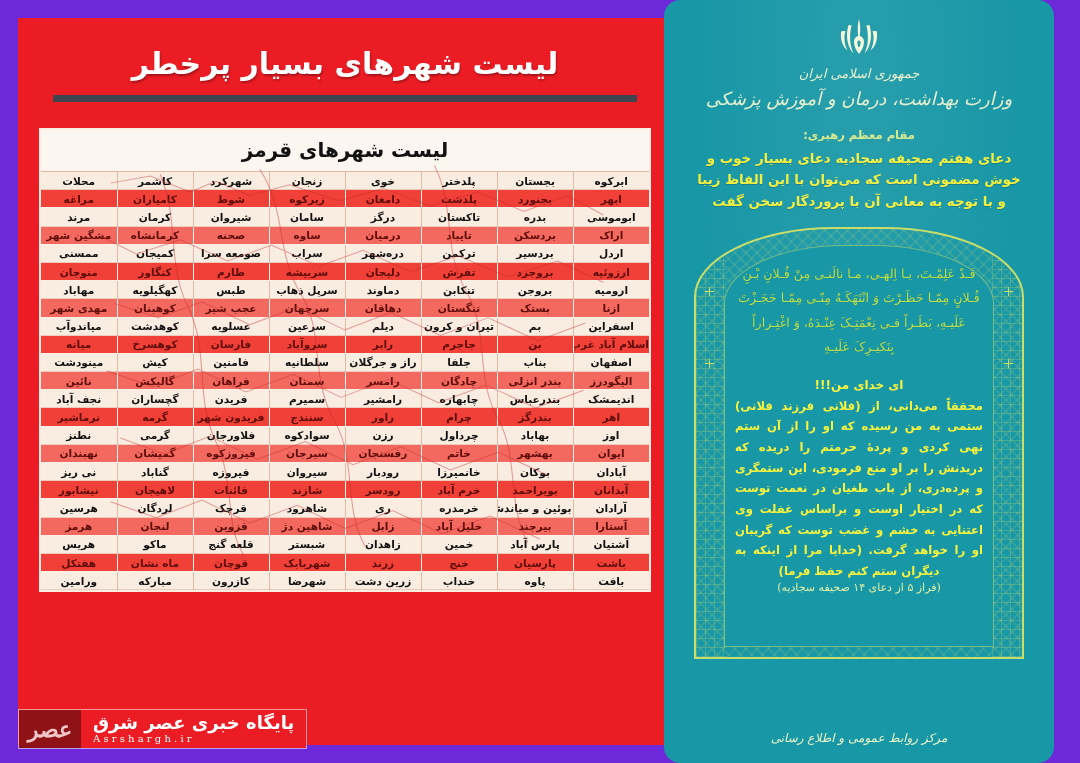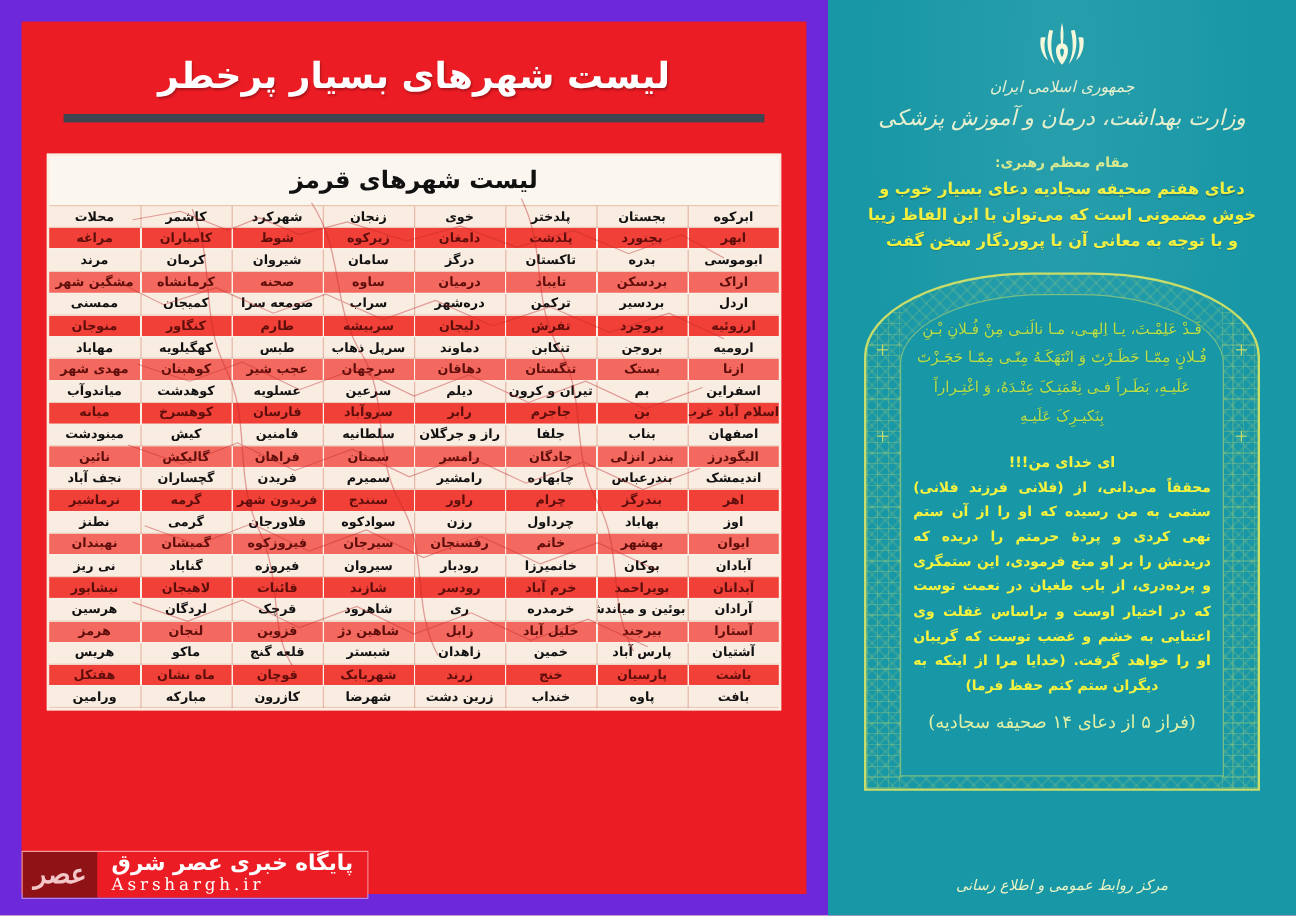--- a/index.html
+++ b/index.html
@@ -14,27 +14,28 @@
     position: relative;
     width: 1080px; height: 763px;
     display: flex;
     flex-direction: row;
     background: #6d28d9;
   }
 
   
   .teal-panel {
     position: absolute;
-    left: 690px; top: 0;
+    left: 664px; top: 0;
     width: 390px; height: 763px;
     background: #1897a6;
     overflow: hidden;
     display: flex;
     flex-direction: column;
     align-items: center;
+    border-radius: 16px;
   }
   .teal-panel::before{
     content:"";
     position:absolute; inset:0;
     background:
       radial-gradient(ellipse at 50% 10%, rgba(255,255,255,0.07), transparent 60%);
     pointer-events:none;
   }
 
   .emblem {
@@ -139,23 +140,22 @@
     margin-top: 4px;
     color: #f6f33f;
     font-size: 11.6px;
     font-weight: bold;
     line-height: 1.78;
     text-align: justify;
     text-align-last: center;
     width: 248px;
   }
   .farsi-src {
-    margin-top: 12px;
     color: #dff0a6;
-    font-size: 15px;
+    font-size: 11px;
     text-align: center;
     width:100%;
     font-family: "DejaVu Serif", "Liberation Serif", serif;
   }
   .teal-footer {
     margin-top: auto;
     margin-bottom: 18px;
     color: #eaf4c6;
     font-size: 12px;
     font-style: italic;
@@ -262,21 +262,21 @@
     display:flex; flex-direction:column; justify-content:center;
   }
   .news-fa {
     color: #ffffff;
     font-size: 18px;
     font-weight: bold;
     line-height: 1.1;
   }
   .news-en {
     color: #ffffff;
-    font-size: 14px;
+    font-size: 10px;
     letter-spacing: 3.2px;
     font-family: "DejaVu Serif", "Liberation Serif", serif;
     direction: ltr;
     text-align: left;
     line-height: 1.25;
   }
 </style>
 </head>
 <body>
 

